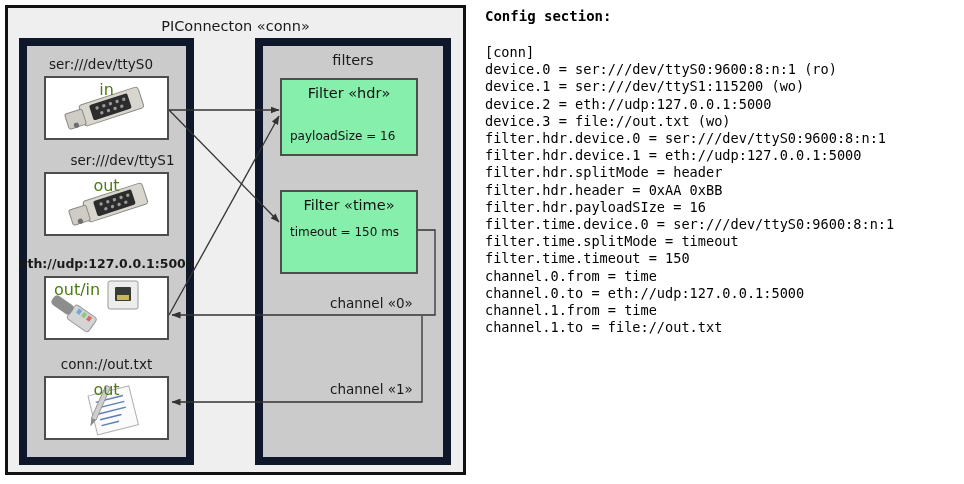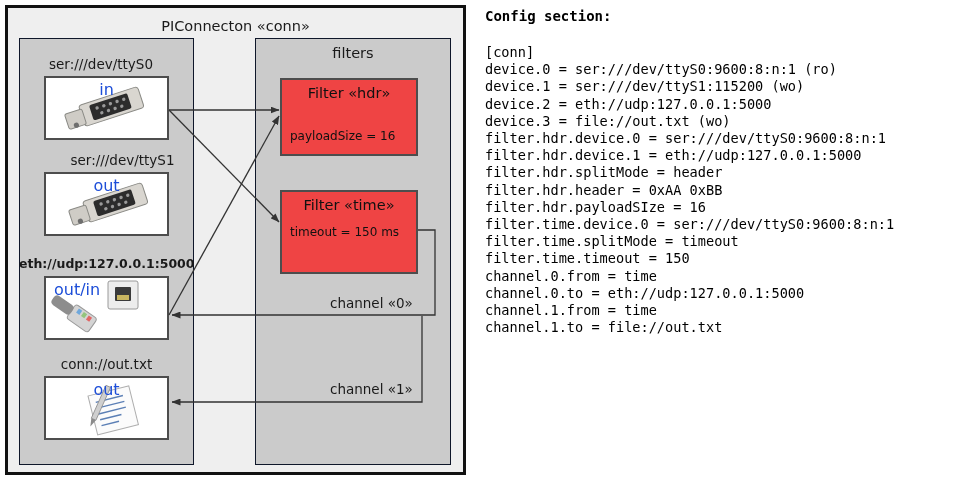--- a/index.html
+++ b/index.html
@@ -14,48 +14,48 @@
   .outer-box{
     position:absolute;left:5px;top:5px;width:461px;height:470px;
     background:#efefef;border:3px solid #111111;box-sizing:border-box;
   }
   .outer-title{
     position:absolute;left:0;top:10px;width:100%;text-align:center;
     font-size:14.5px;color:#1a1a1a;
   }
 
   .panel{
-    position:absolute;background:#cbcbcb;border:1px solid #0f172a;
+    position:absolute;background:#cbcbcb;border:8px solid #0f172a;
     box-sizing:border-box;
   }
   .panel-devices{left:19px;top:38px;width:175px;height:427px;}
   .panel-filters{left:255px;top:38px;width:196px;height:427px;}
   .panel-title{
     position:absolute;left:0;top:6px;width:100%;text-align:center;
     font-size:14.5px;color:#1a1a1a;
   }
 
   
   .dev-label{
     position:absolute;text-align:center;font-size:13.5px;color:#1a1a1a;
     white-space:nowrap;
   }
   .dev-box{
     position:absolute;background:#ffffff;border:2px solid #4d4d4d;
     box-sizing:border-box;overflow:hidden;
   }
   .dev-io{
     position:absolute;top:2px;width:100%;text-align:center;
-    font-size:16px;color:#1d4ed8;
+    font-size:16px;color:#4d7c0f;
   }
   .dev-io.left{text-align:left;padding-left:8px;width:auto;}
 
   
   .filter-box{
-    position:absolute;background:#ef4444;border:2px solid #4d4d4d;
+    position:absolute;background:#86efac;border:2px solid #4d4d4d;
     box-sizing:border-box;
   }
   .filter-title{
     position:absolute;left:0;top:5px;width:100%;text-align:center;
     font-size:14.5px;color:#111111;
   }
   .filter-props{
     position:absolute;left:8px;top:32px;font-size:12px;color:#111111;
     line-height:16px;
   }

